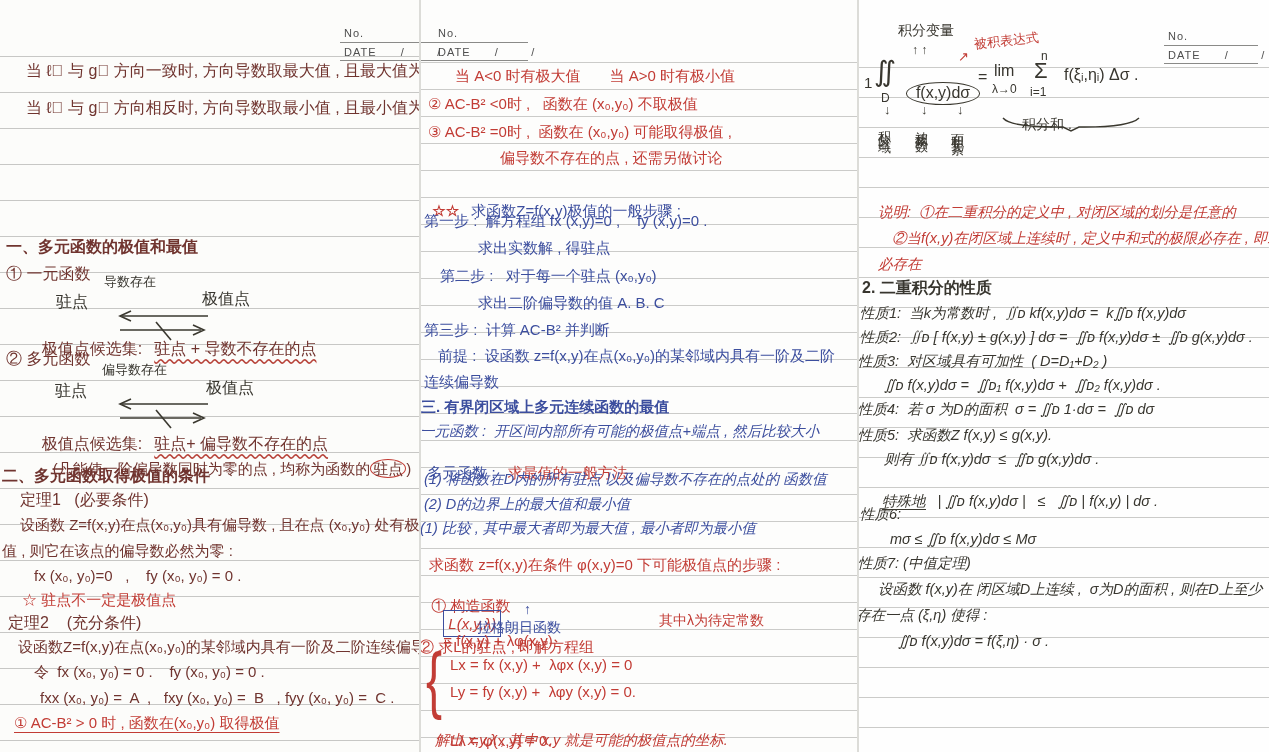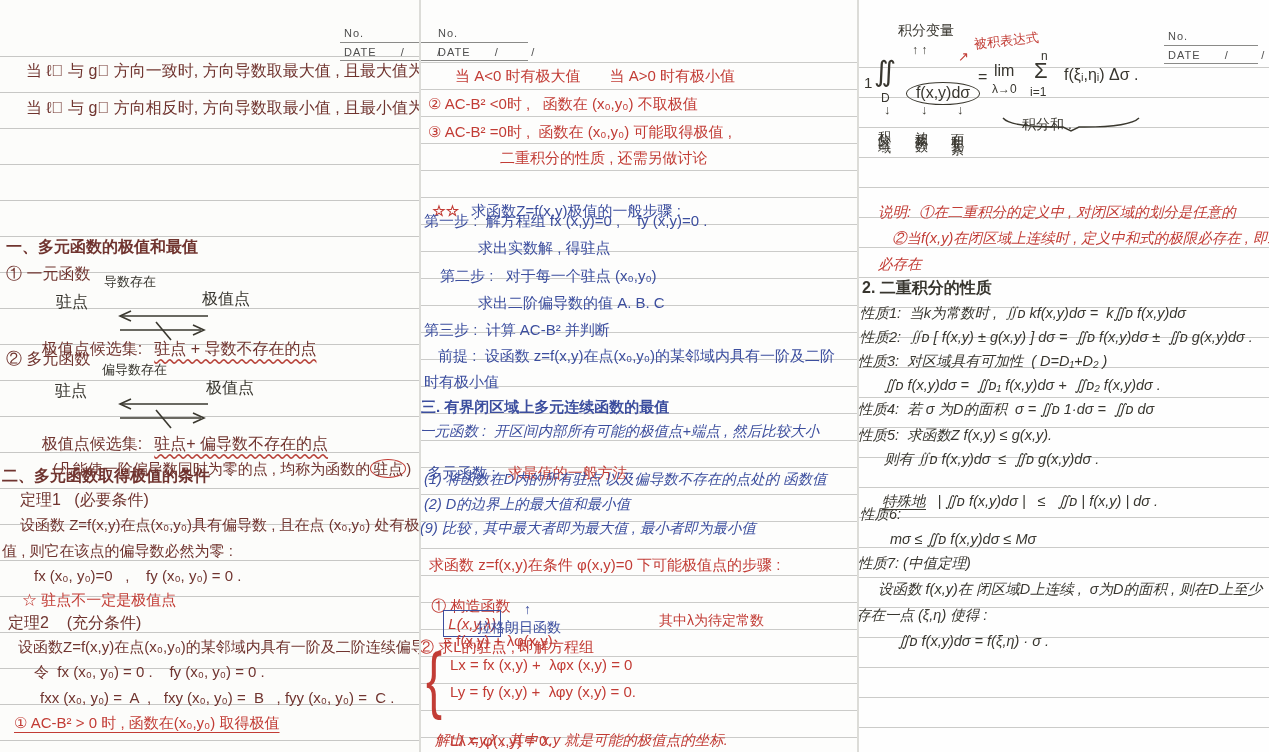--- a/index.html
+++ b/index.html
@@ -101,41 +101,41 @@
   <div class="ln red f15 uline-red" style="left:14px;top:714px">① AC-B² &gt; 0 时 , 函数在(x₀,y₀) 取得极值</div>
 </div>
 
 <div class="page" id="page-mid">
   <div class="rules"></div>
 </div>
 
 <div class="ln red f15" style="left:455px;top:67px">当 A&lt;0 时有极大值       当 A&gt;0 时有极小值</div>
 <div class="ln red f15" style="left:428px;top:95px">② AC-B² &lt;0时 ,   函数在 (x₀,y₀) 不取极值</div>
 <div class="ln red f15" style="left:428px;top:123px">③ AC-B² =0时 ,  函数在 (x₀,y₀) 可能取得极值 ,</div>
-<div class="ln red f15" style="left:500px;top:149px">二重积分的性质 , 还需另做讨论</div>
+<div class="ln red f15" style="left:500px;top:149px">偏导数不存在的点 , 还需另做讨论</div>
 
 <div class="ln f15" style="left:424px;top:185px">
   <span class="red bold">☆☆</span><span class="blue gap">求函数Z=f(x,y)极值的一般步骤 :</span>
 </div>
 <div class="ln blue f15" style="left:424px;top:212px">第一步 :  解方程组 fx (x,y)=0 ,    fy (x,y)=0 .</div>
 <div class="ln blue f15" style="left:478px;top:239px">求出实数解 , 得驻点</div>
 <div class="ln blue f15" style="left:440px;top:267px">第二步 :   对于每一个驻点 (x₀,y₀)</div>
 <div class="ln blue f15" style="left:478px;top:294px">求出二阶偏导数的值 A. B. C</div>
 <div class="ln blue f15" style="left:424px;top:321px">第三步 :  计算 AC-B² 并判断</div>
 <div class="ln blue f15" style="left:438px;top:347px">前提 :  设函数 z=f(x,y)在点(x₀,y₀)的某邻域内具有一阶及二阶</div>
-<div class="ln blue f15" style="left:424px;top:373px">时有极小值</div>
+<div class="ln blue f15" style="left:424px;top:373px">连续偏导数</div>
 
 <div class="ln blue f15 bold" style="left:421px;top:398px">三. 有界闭区域上多元连续函数的最值</div>
 <div class="ln blue f145" style="left:420px;top:423px">一元函数 :  开区间内部所有可能的极值点+端点 , 然后比较大小</div>
 <div class="ln f15" style="left:419px;top:447px">
   <span class="blue">多元函数 :</span><span class="red gap">求最值的一般方法</span>
 </div>
 <div class="ln blue f145" style="left:424px;top:471px">(1) 将函数在D内的所有驻点 以及偏导数不存在的点处的 函数值</div>
 <div class="ln blue f145" style="left:424px;top:496px">(2) D的边界上的最大值和最小值</div>
-<div class="ln blue f145" style="left:420px;top:520px">(9) 比较 , 其中最大者即为最大值 , 最小者即为最小值</div>
+<div class="ln blue f145" style="left:420px;top:520px">(1) 比较 , 其中最大者即为最大值 , 最小者即为最小值</div>
 
 <div class="ln red f15" style="left:429px;top:556px">求函数 z=f(x,y)在条件 φ(x,y)=0 下可能极值点的步骤 :</div>
 <div class="ln red f15" style="left:423px;top:580px">
   <span>① 构造函数</span>
   <span class="bluebox gap">L(x,y,λ)</span>
   <span class="gap">= f(x,y) + λφ(x,y)</span>
 </div>
 <div class="ln blue f14" style="left:524px;top:601px">↑</div>
 <div class="ln blue f14" style="left:477px;top:619px">拉格朗日函数</div>
 <div class="ln red f14" style="left:659px;top:612px">其中λ为待定常数</div>

